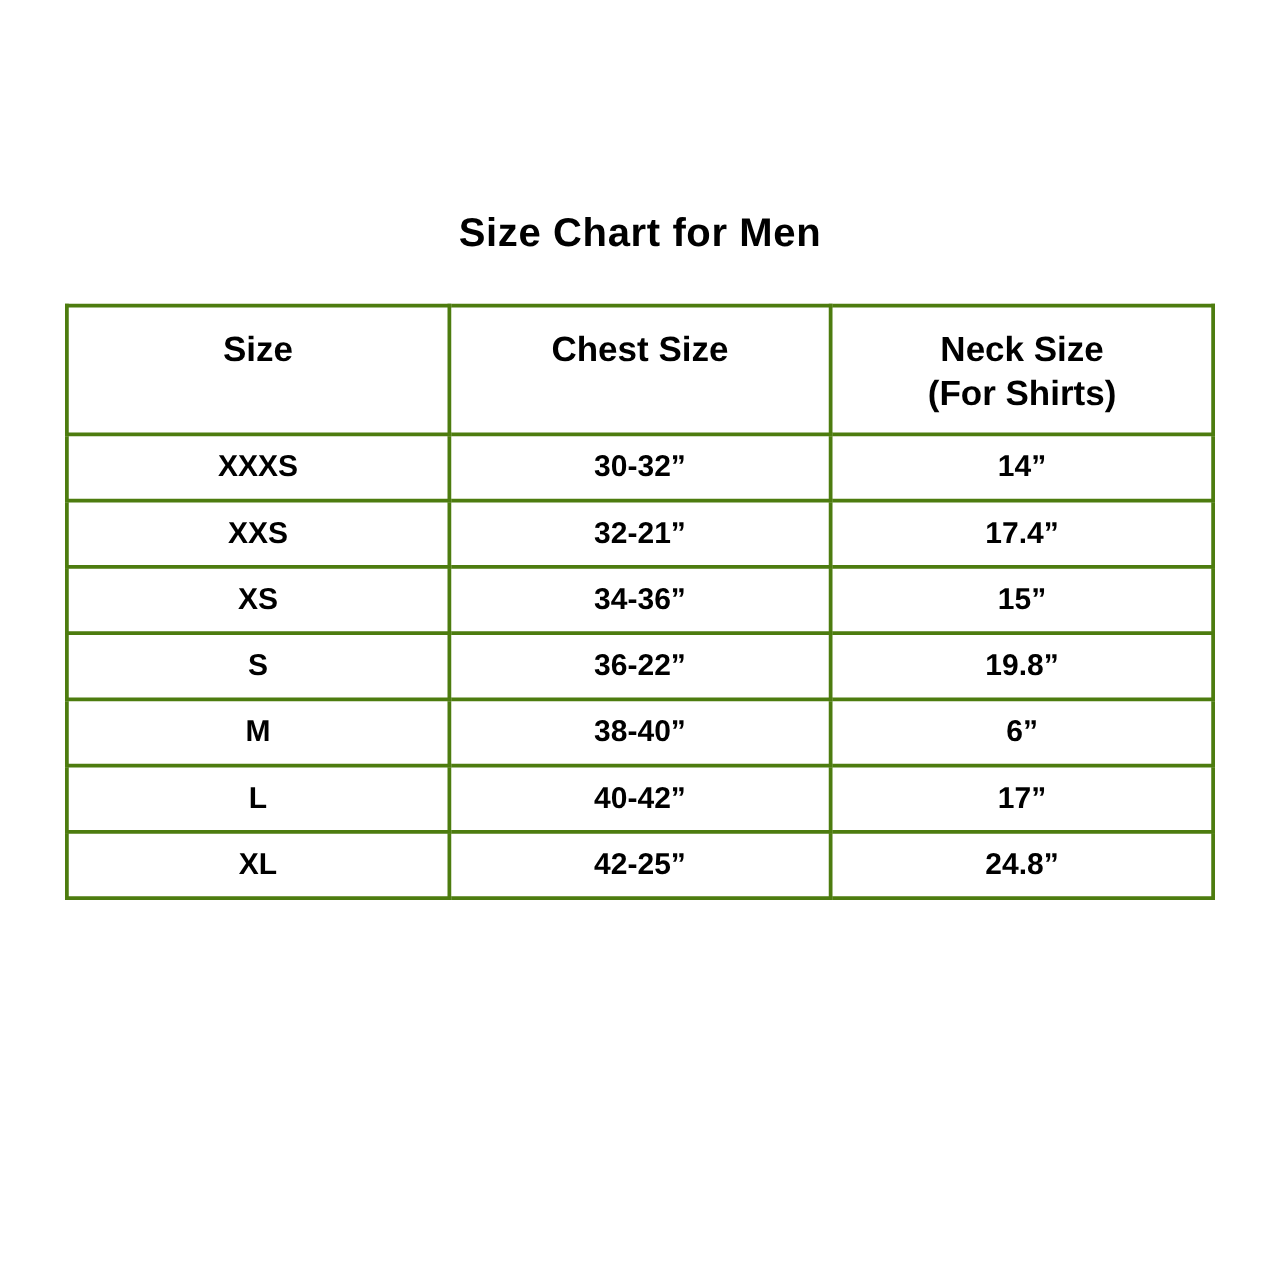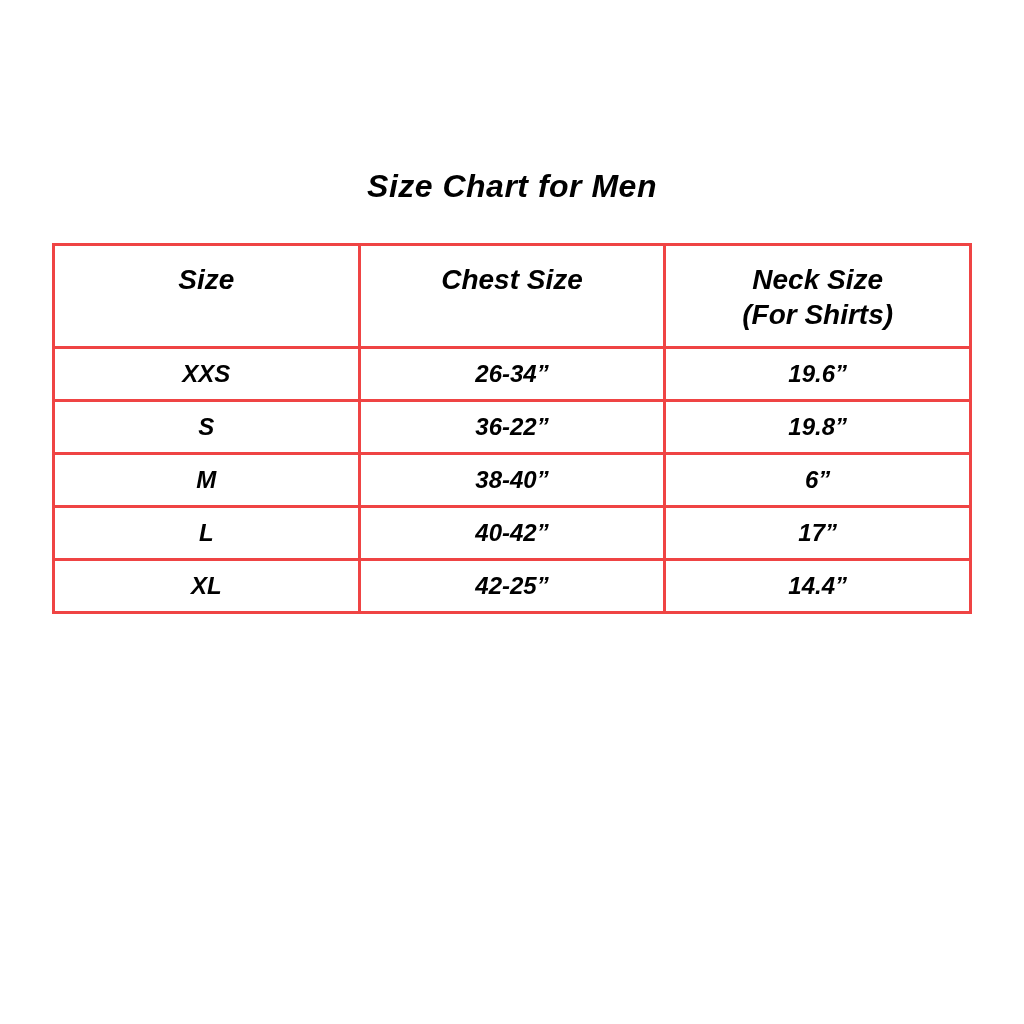--- a/index.html
+++ b/index.html
@@ -12,21 +12,20 @@
     background: #ffffff;
     font-family: "Liberation Sans", sans-serif;
     color: #000000;
   }
   .page {
     position: relative;
     width: 1024px;
     height: 812px;
     background: #ffffff;
     overflow: hidden;
-    font-style: italic;
   }
   .chart-title {
     position: absolute;
     top: 168px;
     left: 0;
     width: 1024px;
     text-align: center;
     font-size: 32px;
     font-weight: bold;
     letter-spacing: 0.5px;
@@ -35,21 +34,21 @@
     position: absolute;
     top: 243px;
     left: 52px;
     width: 920px;
     border-collapse: collapse;
     table-layout: fixed;
     background: #ffffff;
   }
   .size-chart th,
   .size-chart td {
-    border: 3px solid #ef4444;
+    border: 3px solid #4d7c0f;
     text-align: center;
     vertical-align: middle;
     font-weight: bold;
     padding: 0;
   }
   .size-chart th {
     height: 84px;
     font-size: 28px;
     line-height: 1.25;
     vertical-align: top;
@@ -76,40 +75,50 @@
         <th>Size</th>
         <th>Chest Size</th>
         <th>
           <span class="header-line">Neck Size</span>
           <span class="header-line">(For Shirts)</span>
         </th>
       </tr>
     </thead>
     <tbody>
       <tr>
+        <td>XXXS</td>
+        <td>30-32”</td>
+        <td>14”</td>
+      </tr>
+      <tr>
         <td>XXS</td>
-        <td>26-34”</td>
-        <td>19.6”</td>
+        <td>32-21”</td>
+        <td>17.4”</td>
+      </tr>
+      <tr>
+        <td>XS</td>
+        <td>34-36”</td>
+        <td>15”</td>
       </tr>
       <tr>
         <td>S</td>
         <td>36-22”</td>
         <td>19.8”</td>
       </tr>
       <tr>
         <td>M</td>
         <td>38-40”</td>
         <td>6”</td>
       </tr>
       <tr>
         <td>L</td>
         <td>40-42”</td>
         <td>17”</td>
       </tr>
       <tr>
         <td>XL</td>
         <td>42-25”</td>
-        <td>14.4”</td>
+        <td>24.8”</td>
       </tr>
     </tbody>
   </table>
 
 </div>
 
 </body></html>

